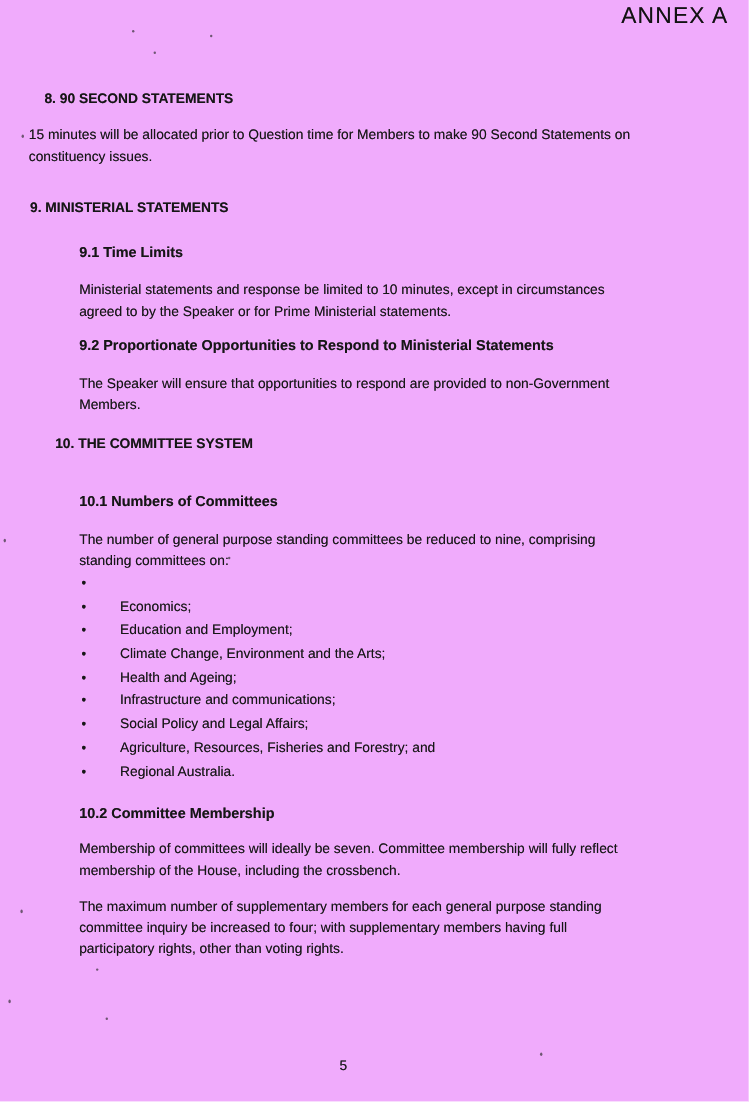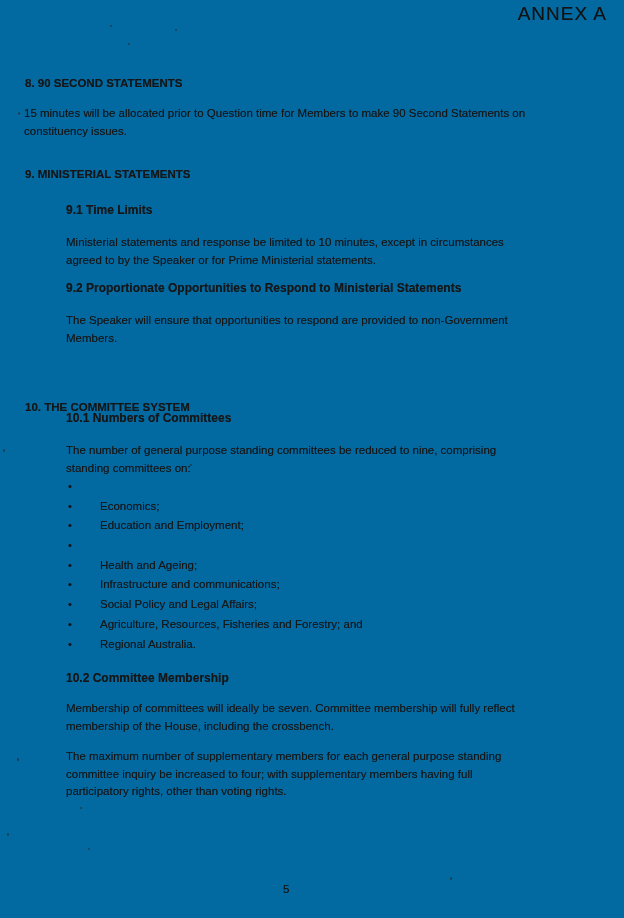--- a/index.html
+++ b/index.html
@@ -4,21 +4,21 @@
 <style>
   html, body {
     margin: 0;
     padding: 0;
     background: #ffffff;
   }
   .page {
     position: relative;
     width: 624px;
     height: 918px;
-    background: #0369a1;
+    background: #f0abfc;
     font-family: "Liberation Sans", sans-serif;
     color: #161616;
     overflow: hidden;
     text-shadow: 0 0 0.5px rgba(22,22,22,0.55);
   }
   .annex {
     position: absolute;
     top: 3px;
     right: 17px;
     font-size: 19px;
@@ -79,51 +79,52 @@
     border-radius: 50%;
   }
 </style>
 </head>
 <body>
 
 <div class="page">
 
   <div class="annex">ANNEX A</div>
 
-  <div class="h-main" style="top:77px;">8. 90 SECOND STATEMENTS</div>
+  <div class="h-main" style="top:77px;margin-left:12px;">8. 90 SECOND STATEMENTS</div>
   <div class="para margin-left" style="top:105px;">15 minutes will be allocated prior to Question time for Members to make 90 Second Statements on
 constituency issues.</div>
 
   <div class="h-main" style="top:168px;">9. MINISTERIAL STATEMENTS</div>
   <div class="h-sub" style="top:203px;">9.1 Time Limits</div>
   <div class="para indent-left" style="top:234px;">Ministerial statements and response be limited to 10 minutes, except in circumstances
 agreed to by the Speaker or for Prime Ministerial statements.</div>
   <div class="h-sub" style="top:281px;">9.2 Proportionate Opportunities to Respond to Ministerial Statements</div>
   <div class="para indent-left" style="top:312px;">The Speaker will ensure that opportunities to respond are provided to non-Government
 Members.</div>
 
-  <div class="h-main" style="top:401px;">10. THE COMMITTEE SYSTEM</div>
+  <div class="h-main" style="top:364px;margin-left:21px;">10. THE COMMITTEE SYSTEM</div>
   <div class="h-sub" style="top:411px;">10.1 Numbers of Committees</div>
   <div class="para indent-left" style="top:442px;">The number of general purpose standing committees be reduced to nine, comprising
 standing committees on:</div>
 
   <div class="bullets">
     <div class="bullet-row">
       <span class="bullet-dot">•</span>
     </div>
     <div class="bullet-row">
       <span class="bullet-dot">•</span>
       <span class="bullet-label">Economics;</span>
     </div>
     <div class="bullet-row">
       <span class="bullet-dot">•</span>
       <span class="bullet-label">Education and Employment;</span>
     </div>
     <div class="bullet-row">
       <span class="bullet-dot">•</span>
+      <span class="bullet-label">Climate Change, Environment and the Arts;</span>
     </div>
     <div class="bullet-row">
       <span class="bullet-dot">•</span>
       <span class="bullet-label">Health and Ageing;</span>
     </div>
     <div class="bullet-row">
       <span class="bullet-dot">•</span>
       <span class="bullet-label">Infrastructure and communications;</span>
     </div>
     <div class="bullet-row">

